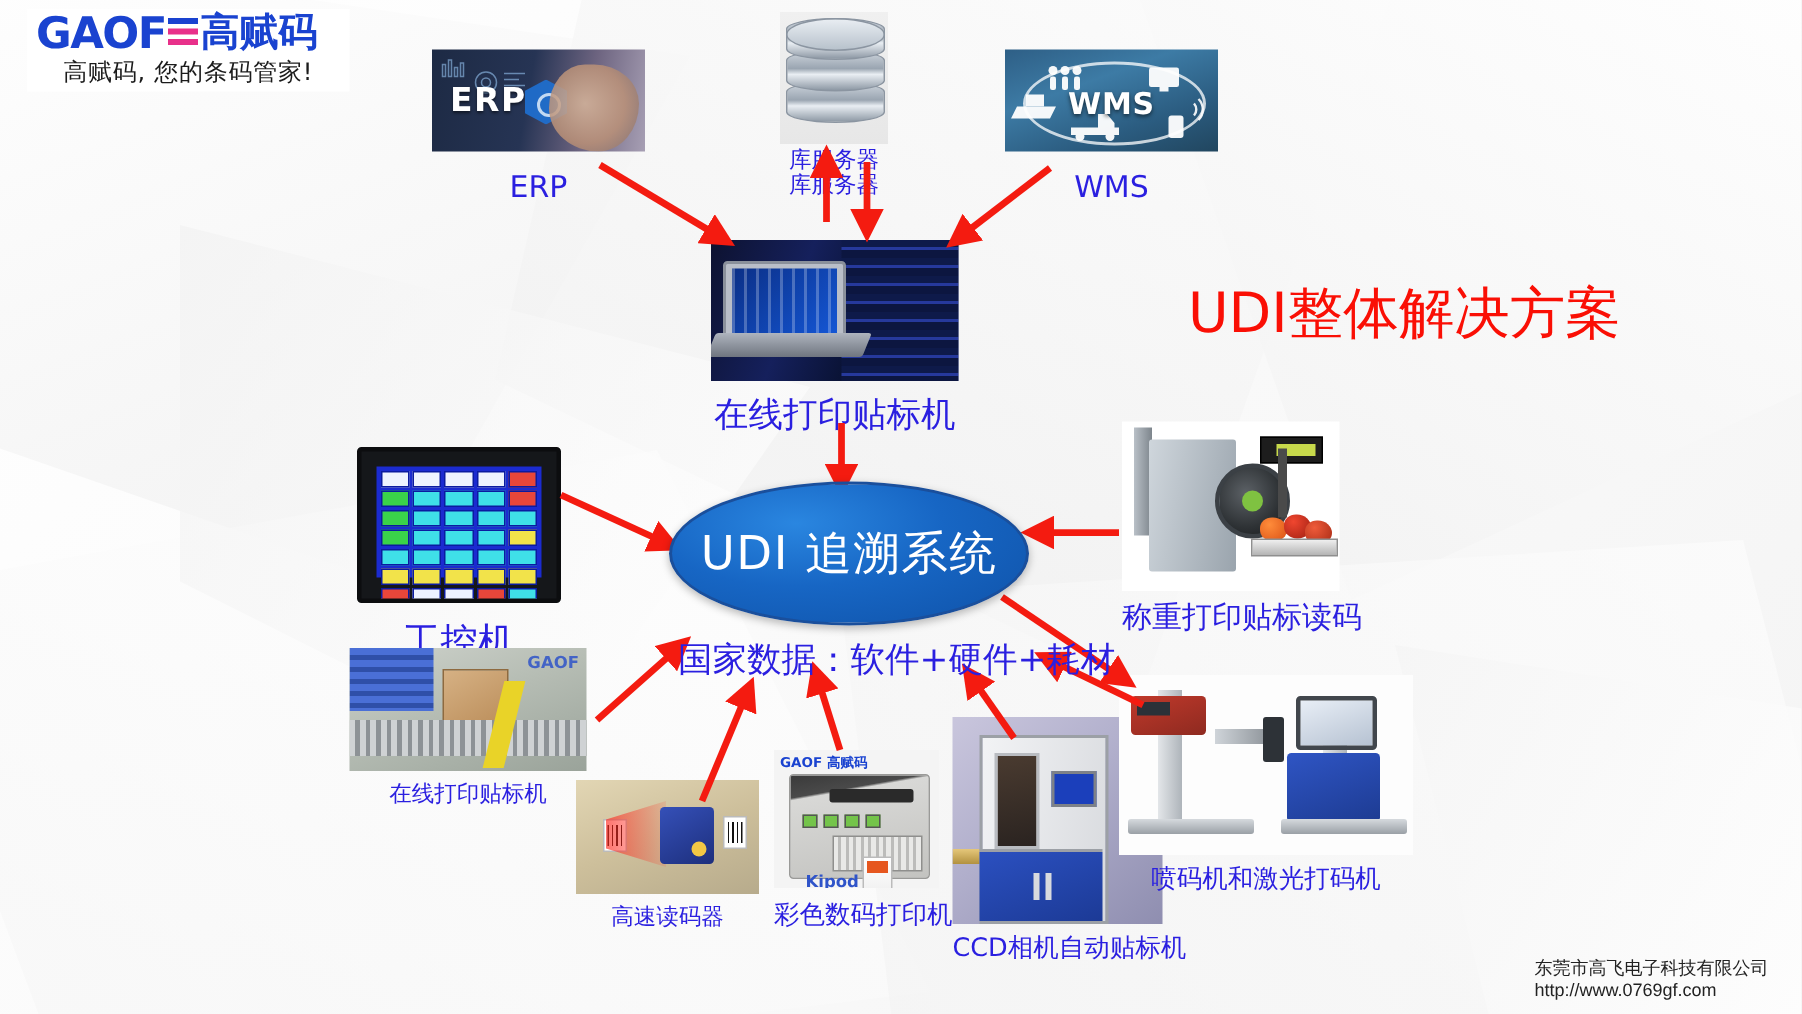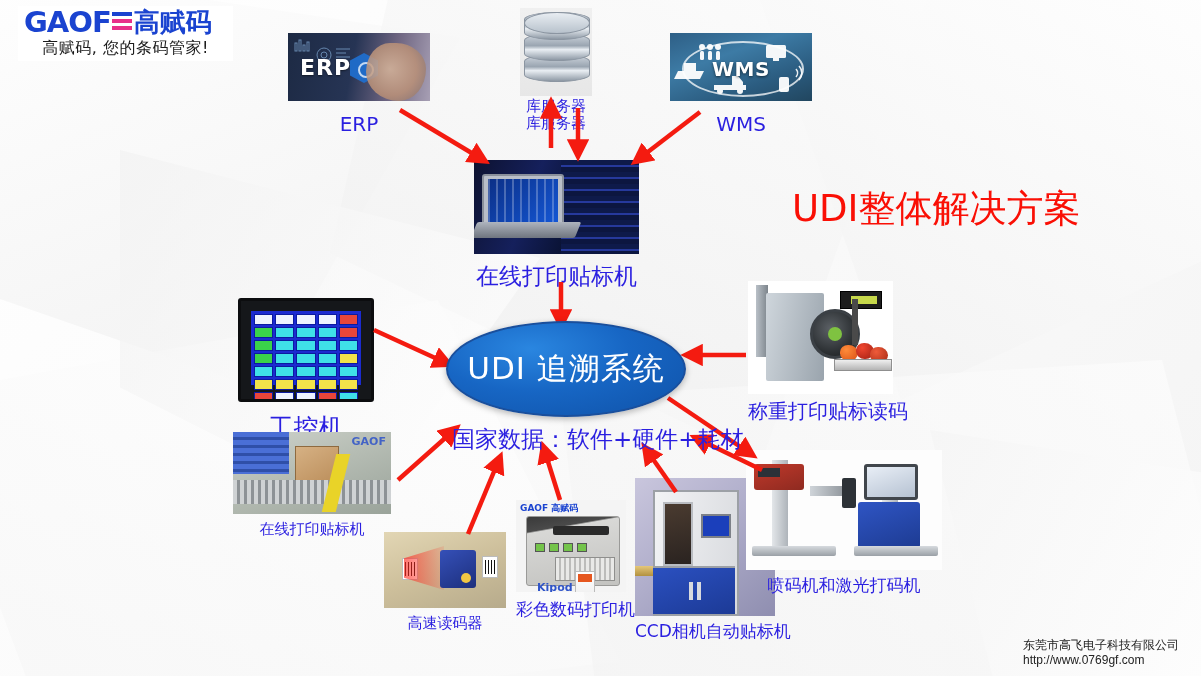--- a/index.html
+++ b/index.html
@@ -189,21 +189,21 @@
     background:linear-gradient(150deg,#d6b184,#b88a56);border:1px solid #8e6a3f;}
   #node-online .roller{position:absolute;left:0;top:48px;width:158px;height:24px;
     background:repeating-linear-gradient(90deg,#cfd2d4 0 4px,#8d9296 4px 7px);}
   #node-online .rail{position:absolute;left:96px;top:22px;width:14px;height:58px;
     background:#e9d328;transform:skewX(-14deg);}
   #node-online .wm{position:absolute;right:5px;top:3px;font-size:11px;font-weight:bold;
     color:#2f54c9;font-family:"DejaVu Sans",sans-serif;opacity:.85;}
   #node-online .cap{font-size:15px;margin-top:6px;}
 
   
-  #node-reader{left:384px;top:532px;}
+  #node-reader{left:384px;top:520px;}
   #node-reader .pic{width:122px;height:76px;
     background:linear-gradient(160deg,#e2d6b4 0%,#cdbf9b 50%,#b7ab8c 100%);}
   #node-reader .scanner{position:absolute;left:56px;top:18px;width:36px;height:38px;
     background:linear-gradient(150deg,#3550b8,#1d2f7d);border-radius:3px;}
   #node-reader .scanner::after{content:"";position:absolute;right:5px;bottom:5px;
     width:10px;height:10px;border-radius:50%;background:#f2c744;}
   #node-reader .beam{position:absolute;left:20px;top:14px;width:40px;height:44px;
     background:linear-gradient(90deg,rgba(255,40,30,.65),rgba(255,60,40,.12));
     clip-path:polygon(100% 0,100% 100%,0 72%,0 28%);}
   #node-reader .lbl{position:absolute;width:14px;height:20px;background:#fff;

